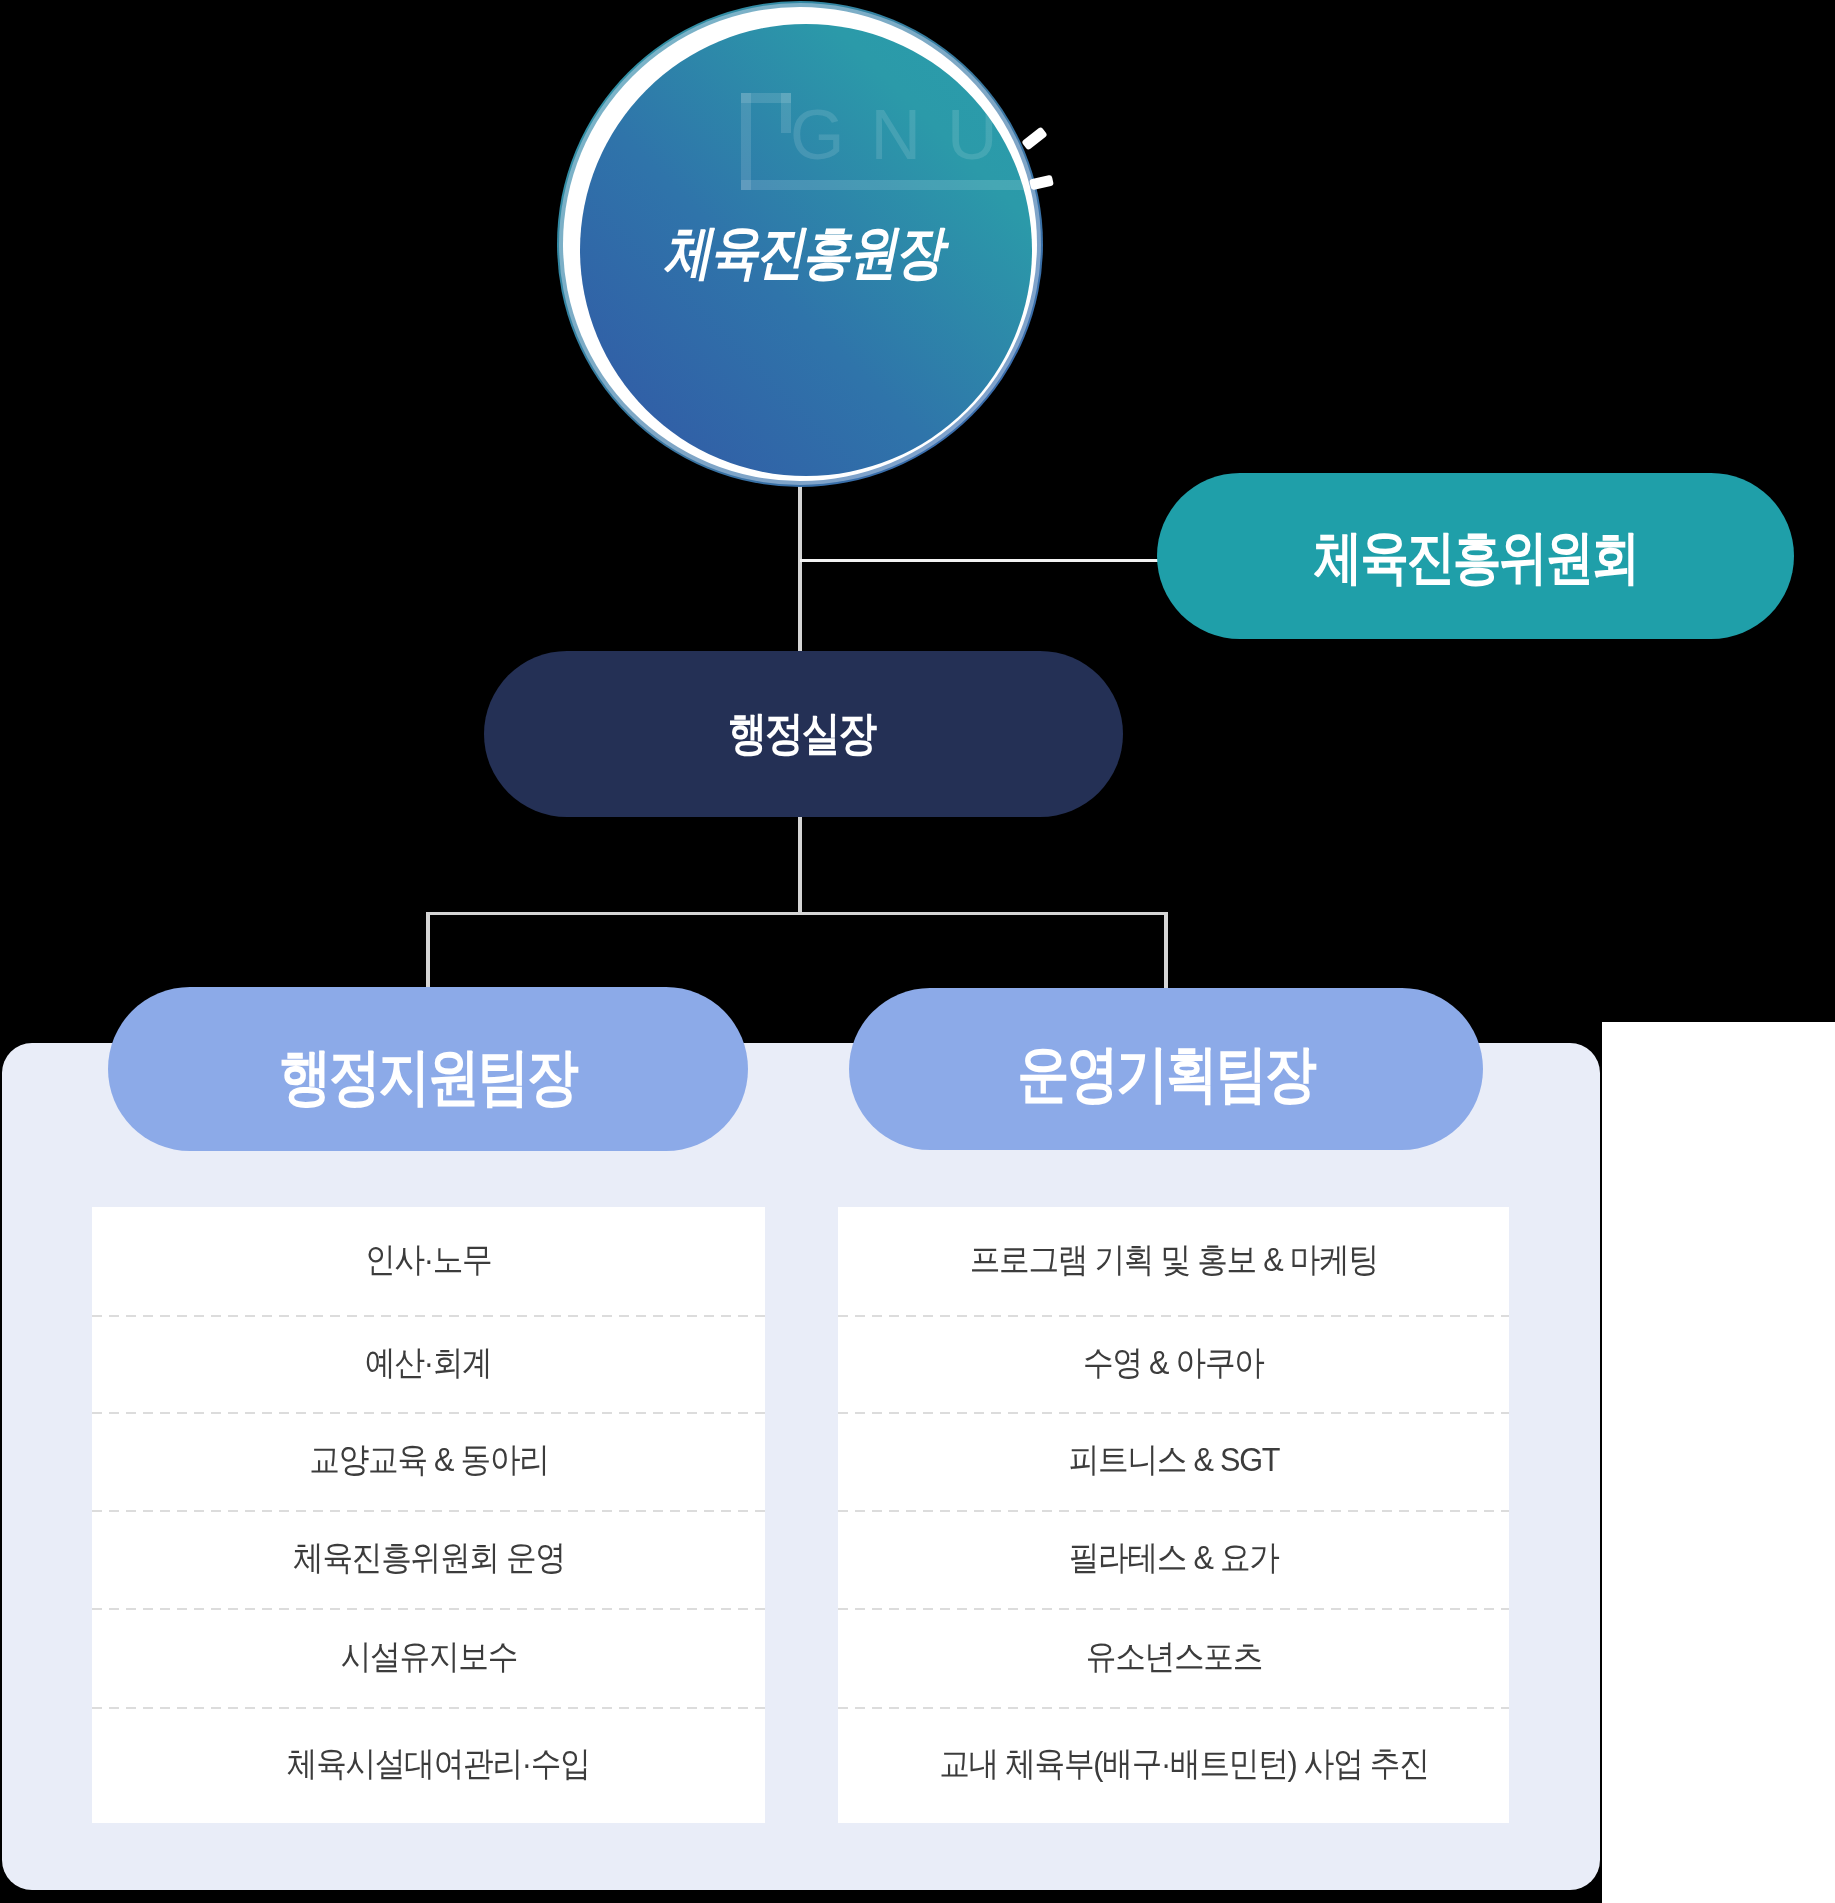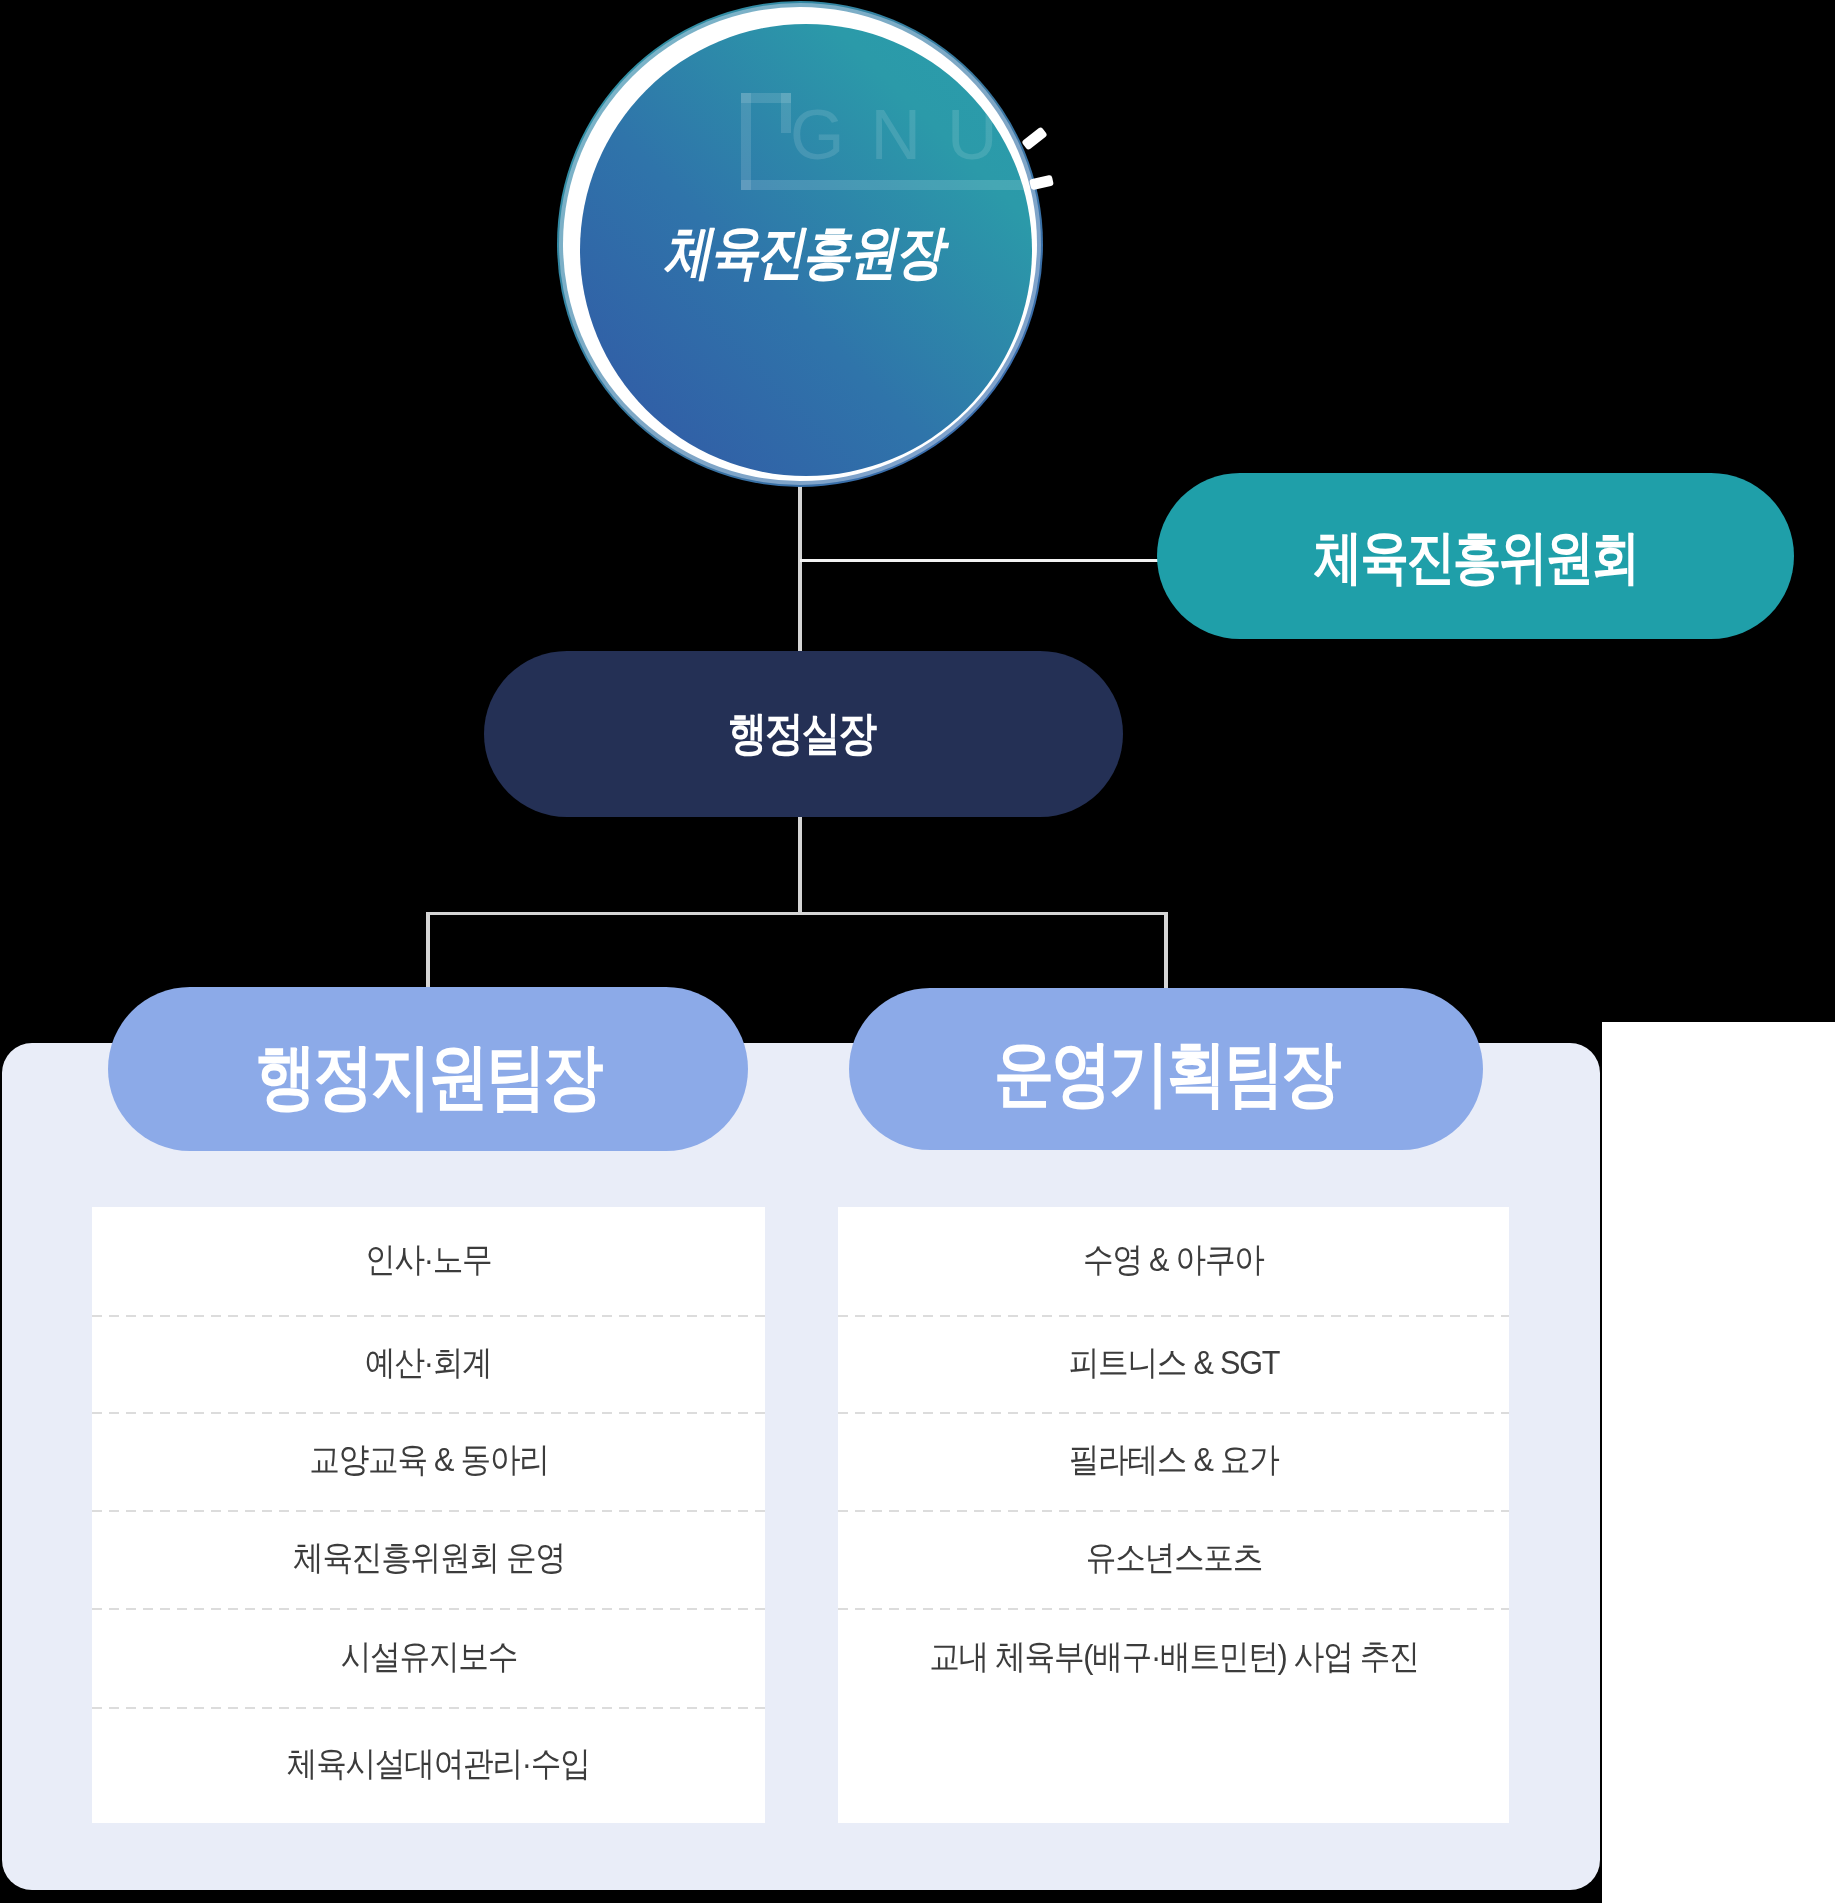--- a/index.html
+++ b/index.html
@@ -50,21 +50,21 @@
   
   .pill{
     display:flex;align-items:center;justify-content:center;
     color:#ffffff;font-weight:700;border-radius:999px;white-space:nowrap;
   }
   .pill .sx{display:inline-block;transform:scaleX(0.84);white-space:nowrap;}
   .pill.teal{left:1157px;top:473px;width:637px;height:166px;background:#1f9fa9;font-size:58px;letter-spacing:-0.05em;}
   .pill.teal .sx{transform:scaleX(0.84) translateY(2px);}
   .pill.navy{left:484px;top:651px;width:639px;height:166px;background:#243055;font-size:46px;letter-spacing:-0.05em;}
   .pill.navy .sx{transform:scaleX(0.84) translateY(0px) translateX(-2px);}
-  .pill.lite{background:#8caae8;font-size:72px;letter-spacing:-0.05em;}
+  .pill.lite{background:#8caae8;font-size:62px;letter-spacing:-0.05em;}
   .pill.lp1{left:108px;top:987px;width:640px;height:164px;}
   .pill.lp1 .sx{transform:scaleX(0.84) translateY(8px);}
   .pill.lp2{left:849px;top:988px;width:634px;height:162px;}
   .pill.lp2 .sx{transform:scaleX(0.84) translateY(5px);}
   
   .box{background:#ffffff;display:flex;flex-direction:column;}
   .box.left{left:92px;top:1207px;width:673px;height:616px;}
   .box.right{left:838px;top:1207px;width:671px;height:616px;}
   .item{
     position:relative;display:flex;align-items:center;justify-content:center;
@@ -151,20 +151,23 @@
   <div class="item">
       <span class="sx">시설유지보수</span>
     </div>
   <div class="item">
       <span class="sx">체육시설대여관리·수입</span>
     </div>
 </div>
 
 <div class="abs box right">
   <div class="item">
+      <span class="sx">프로그램 기획 및 홍보 &amp; 마케팅</span>
+    </div>
+  <div class="item">
       <span class="sx">수영 &amp; 아쿠아</span>
     </div>
   <div class="item">
       <span class="sx">피트니스 &amp; SGT</span>
     </div>
   <div class="item">
       <span class="sx">필라테스 &amp; 요가</span>
     </div>
   <div class="item">
       <span class="sx">유소년스포츠</span>

